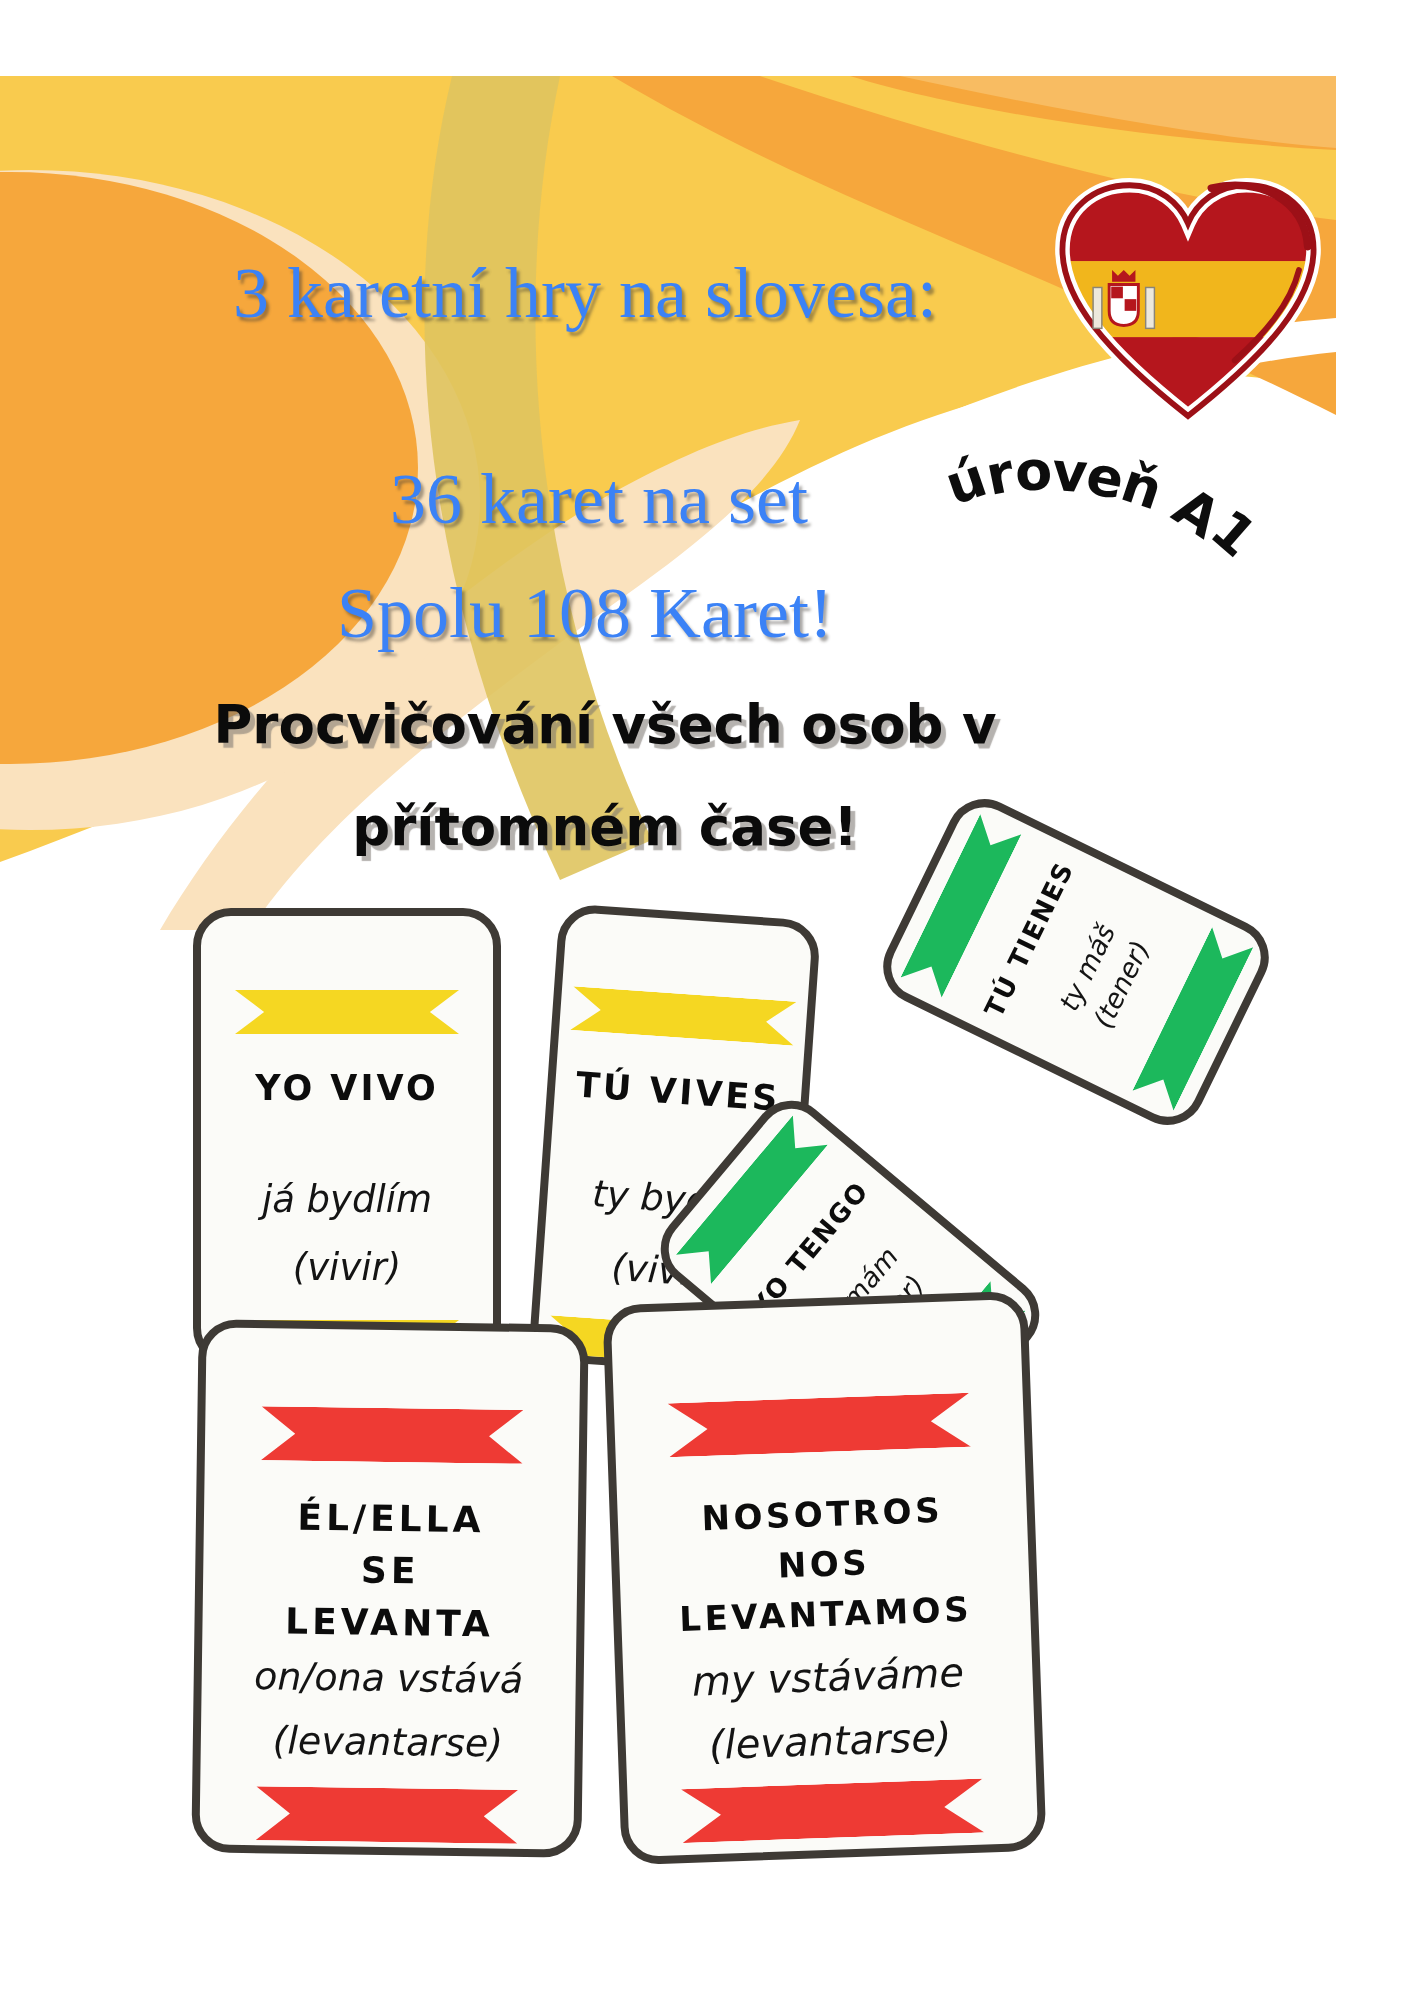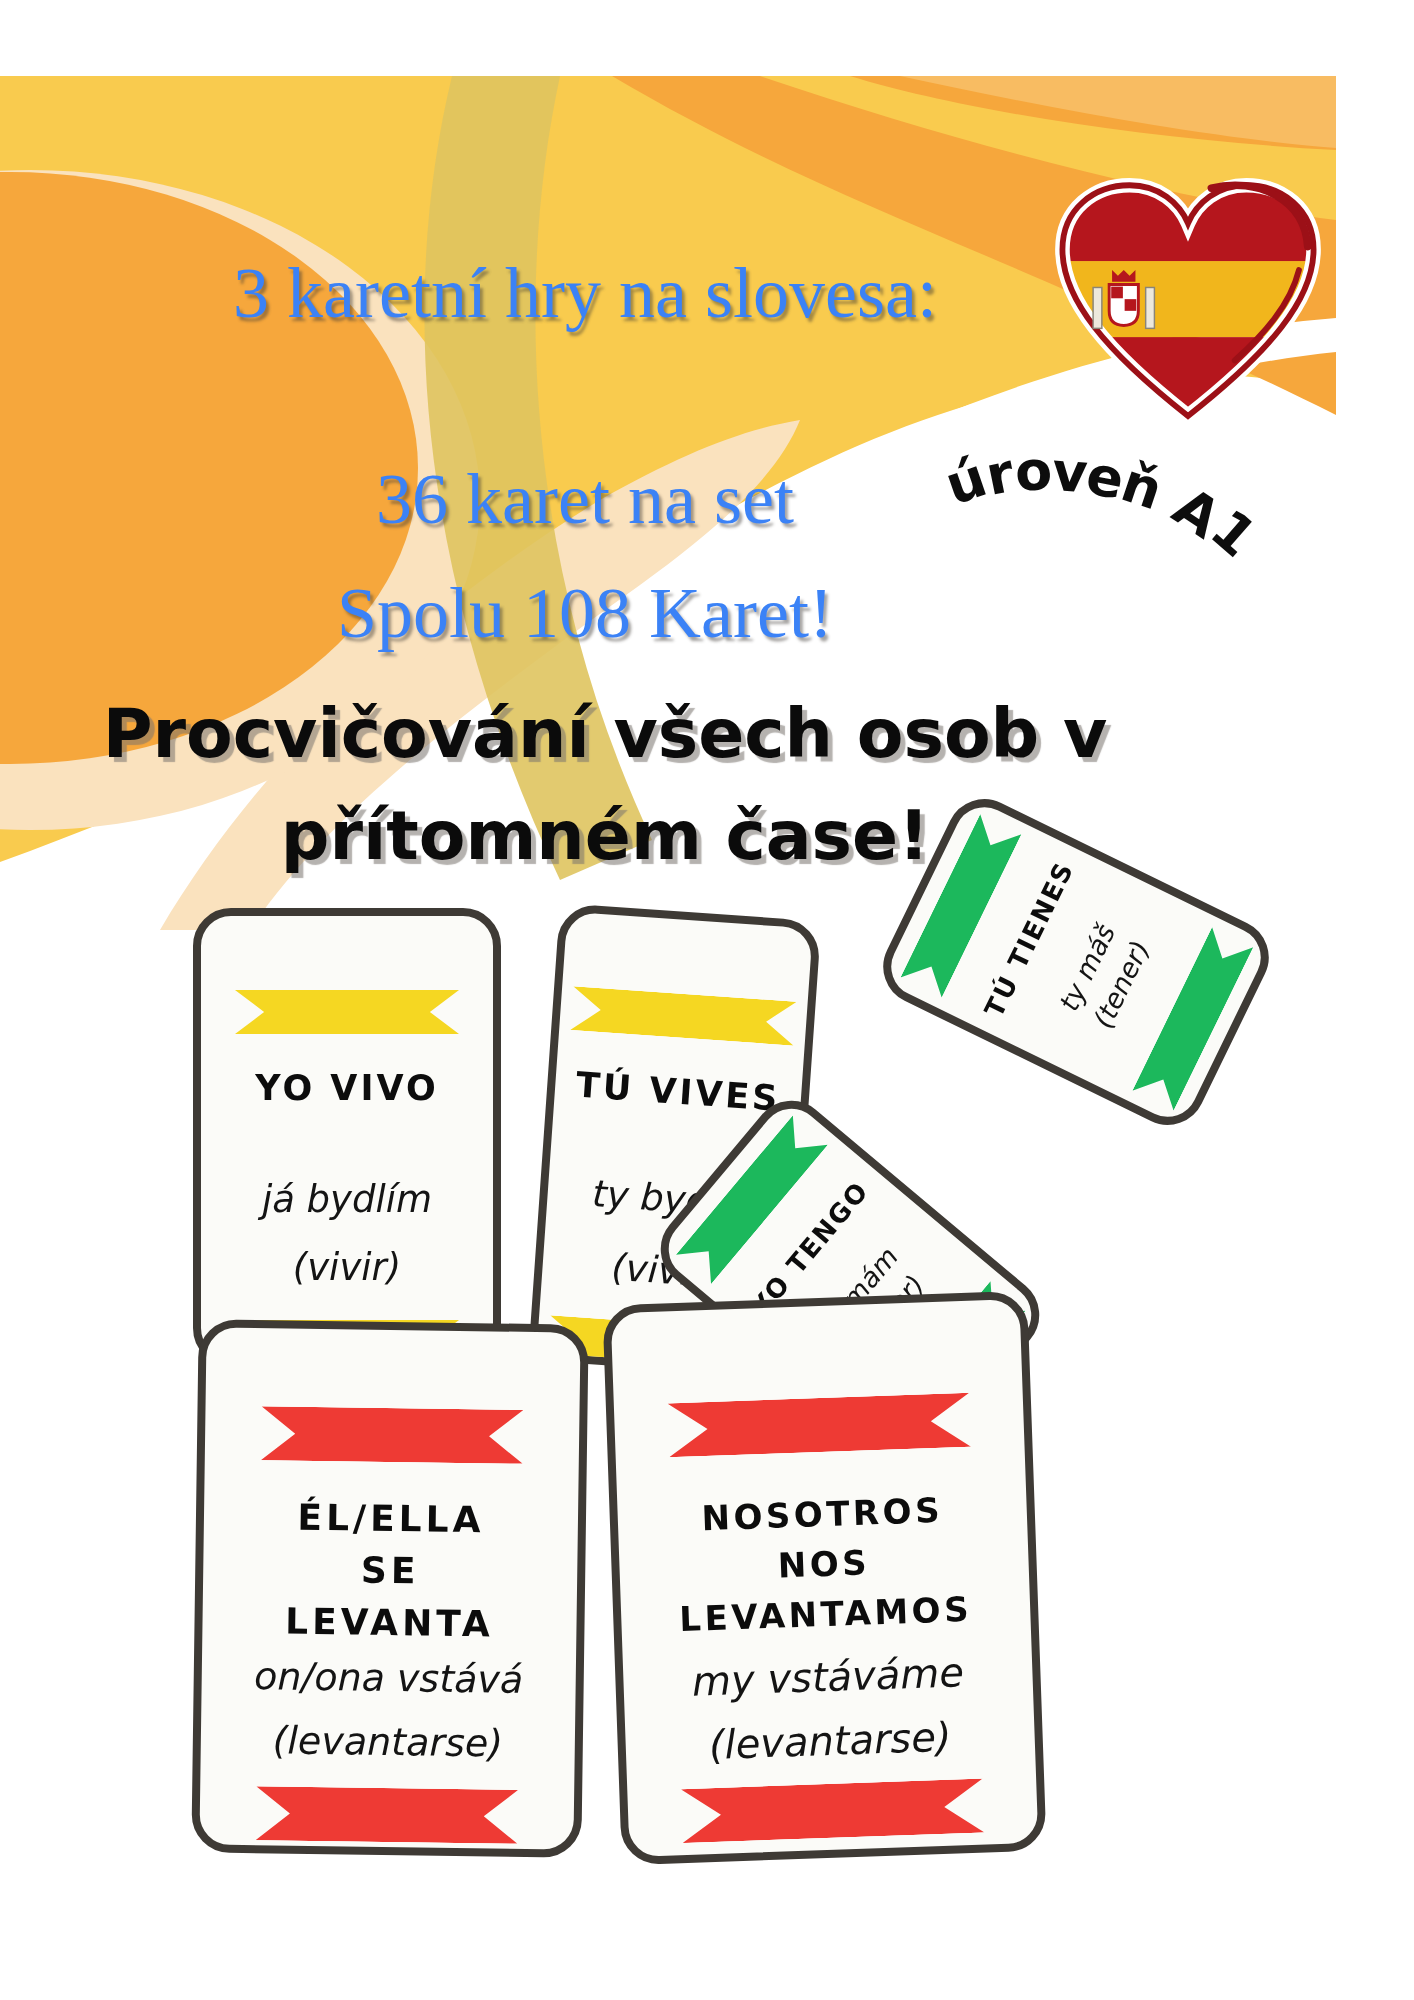--- a/index.html
+++ b/index.html
@@ -8,25 +8,25 @@
   svg.bg{position:absolute;left:0;top:0;z-index:0;}
   .p-yellow{fill:var(--yellow);} .p-orange{fill:var(--orange);} .p-olive{fill:var(--olive);}
   .p-peach{fill:var(--peach);} .p-ltorange{fill:var(--light_orange);}
 
   .brand{position:absolute;left:170px;top:104px;width:760px;text-align:center;z-index:2;
          font-family:"DejaVu Serif","Liberation Serif",serif;font-style:italic;font-weight:700;
          font-size:62px;letter-spacing:-1px;color:#151310;}
   .serifline{position:absolute;left:0;width:1170px;text-align:center;z-index:2;
          font-family:"Liberation Serif","DejaVu Serif",serif;font-weight:400;font-size:72px;
          color:#3b82f6;text-shadow:3px 4px 3px rgba(60,55,50,.45);white-space:nowrap;}
-  .l1{top:252px;} .l2{top:348px;} .l3{top:458px;} .l4{top:572px;}
+  .l1{top:252px;} .l2{top:348px;} .l3{top:458px;padding-left:14px;} .l4{top:572px;}
   .level{position:absolute;left:935px;top:446px;width:340px;z-index:2;text-align:center;
          font-weight:bold;font-size:54px;color:#0d0d0d;transform:rotate(11deg);white-space:nowrap;}
   .headline{position:absolute;left:0;width:1210px;text-align:center;z-index:2;font-weight:bold;
-         font-size:68px;color:#0b0b0b;text-shadow:5px 5px 1px rgba(120,115,110,.55);white-space:nowrap;}
+         font-size:53px;color:#0b0b0b;text-shadow:5px 5px 1px rgba(120,115,110,.55);white-space:nowrap;}
   .h1{top:694px;} .h2{top:796px;}
 
   .heart{position:absolute;left:1042px;top:170px;z-index:1;}
 
   .card{position:absolute;background:var(--card_bg);border:8px solid var(--card_border);
         border-radius:38px;box-sizing:border-box;overflow:hidden;}
   .card.z2{z-index:3;} .card.z3{z-index:4;} .card.z4{z-index:5;}
   .ribbon{position:absolute;left:50%;transform:translateX(-50%);
         clip-path:polygon(0 0,100% 0,87% 50%,100% 100%,0 100%,13% 50%);}
   .rib-y{background:var(--ribbon_yellow);} .rib-g{background:var(--ribbon_green);} .rib-r{background:var(--ribbon_red);}

